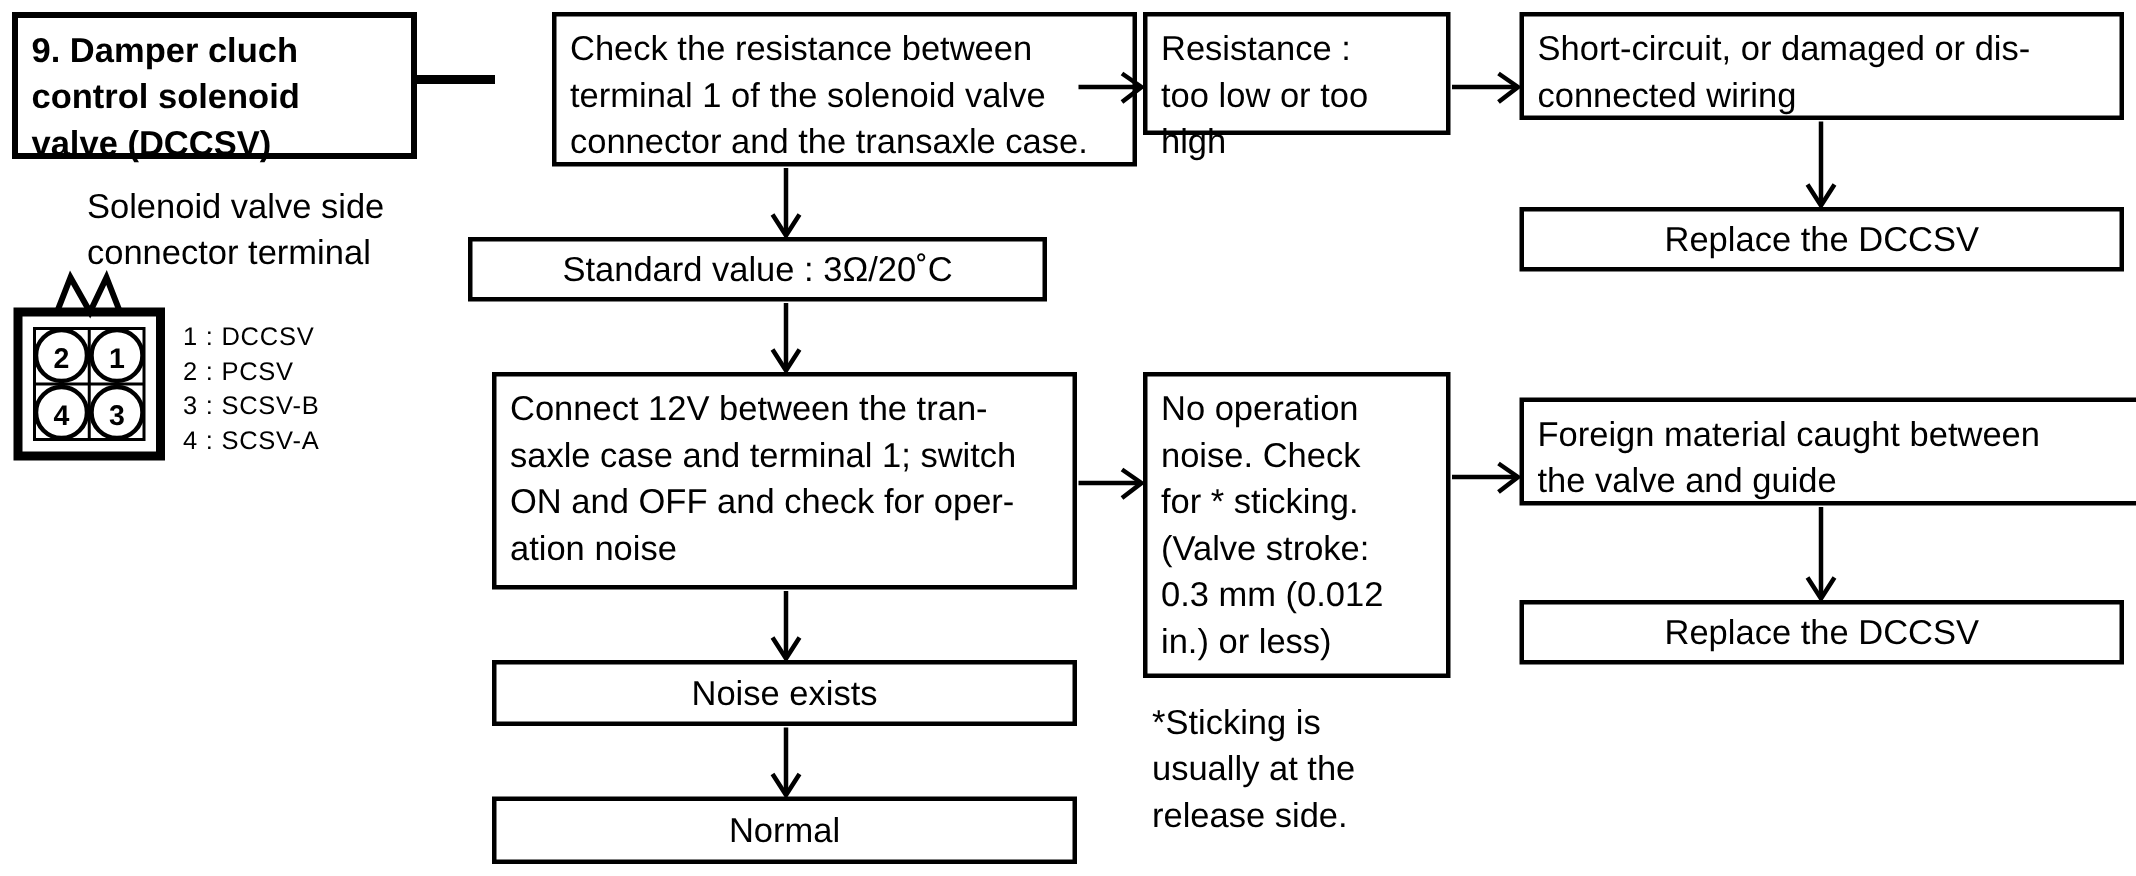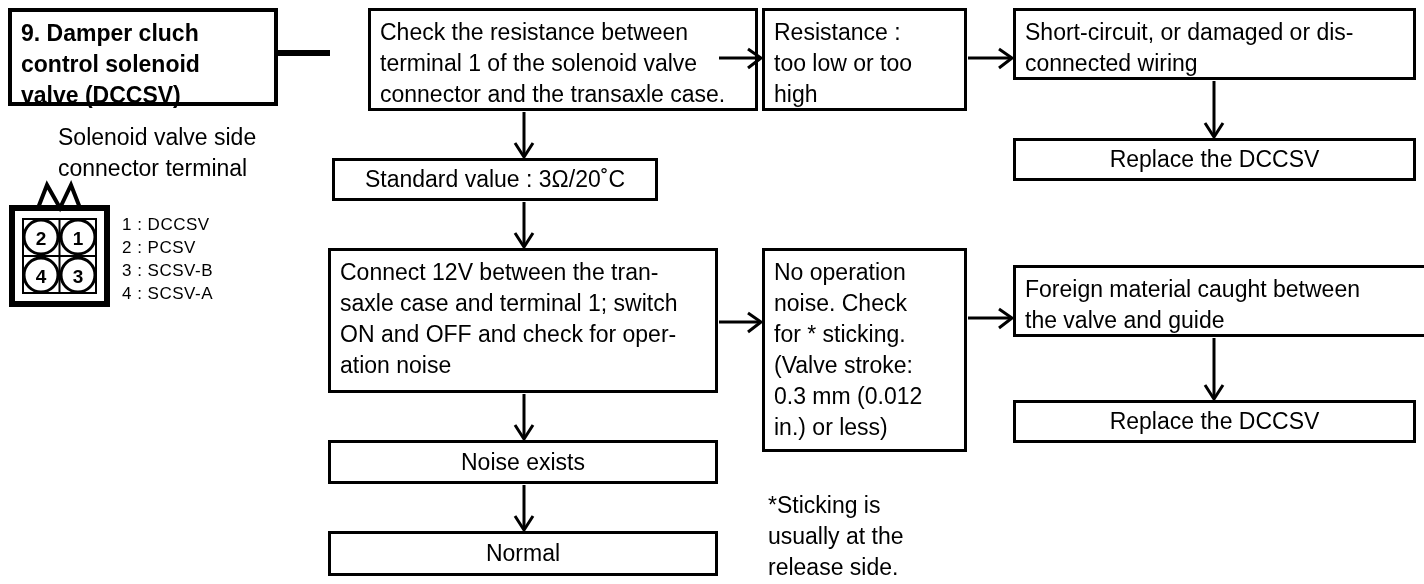--- a/index.html
+++ b/index.html
@@ -68,36 +68,36 @@
 control solenoid
 valve (DCCSV)</span>
   </div>
 
   <div class="box" style="left:328px; top:8px; width:390px; height:103px;margin-left:40px;">
     <span class="txt">Check the resistance between
 terminal 1 of the solenoid valve
 connector and the transaxle case.</span>
   </div>
 
-  <div class="box" style="left:762px; top:8px; width:205px; height:103px;">
+  <div class="box" style="left:762px; top:8px; width:205px; height:82px;">
     <span class="txt">Resistance :
 too low or too
 high</span>
   </div>
 
   <div class="box" style="left:1013px; top:8px; width:403px; height:72px;">
     <span class="txt">Short-circuit, or damaged or dis-
 connected wiring</span>
   </div>
 
   <div class="box center" style="left:1013px; top:138px; width:403px; height:43px;">
     <span class="txt">Replace the DCCSV</span>
   </div>
 
-  <div class="box center" style="left:332px; top:158px; width:326px; height:43px;text-align:center;">
+  <div class="box center" style="left:312px; top:158px; width:386px; height:43px;text-align:center;">
     <span class="txt">Standard value : 3Ω/20˚C</span>
   </div>
 
   <div class="box" style="left:328px; top:248px; width:390px; height:145px;">
     <span class="txt">Connect 12V between the tran-
 saxle case and terminal 1; switch
 ON and OFF and check for oper-
 ation noise</span>
   </div>
 
@@ -128,21 +128,21 @@
   </div>
 
   <div class="plaintext" style="left:10px; top:122px; width:300px;margin-left:48px;">Solenoid valve side
 connector terminal</div>
 
   <div class="pinlist" style="left:122px; top:213px; width:170px;">1 : DCCSV
 2 : PCSV
 3 : SCSV-B
 4 : SCSV-A</div>
 
-  <div class="plaintext" style="left:768px; top:466px; width:220px;margin-top:24px;">*Sticking is
+  <div class="plaintext" style="left:768px; top:466px; width:220px;">*Sticking is
 usually at the
 release side.</div>
 
   <div class="conn-wrap" style="left:8px; top:180px; width:110px; height:130px;">
     <svg width="110" height="130" viewBox="0 0 110 130">
 
       <path d="M 30 28 L 39 5 L 52 28 L 63 5 L 72 28" fill="none" stroke="#000" stroke-width="4"></path>
 
       <rect x="4" y="28" width="95" height="96" fill="none" stroke="#000" stroke-width="6"></rect>
 

